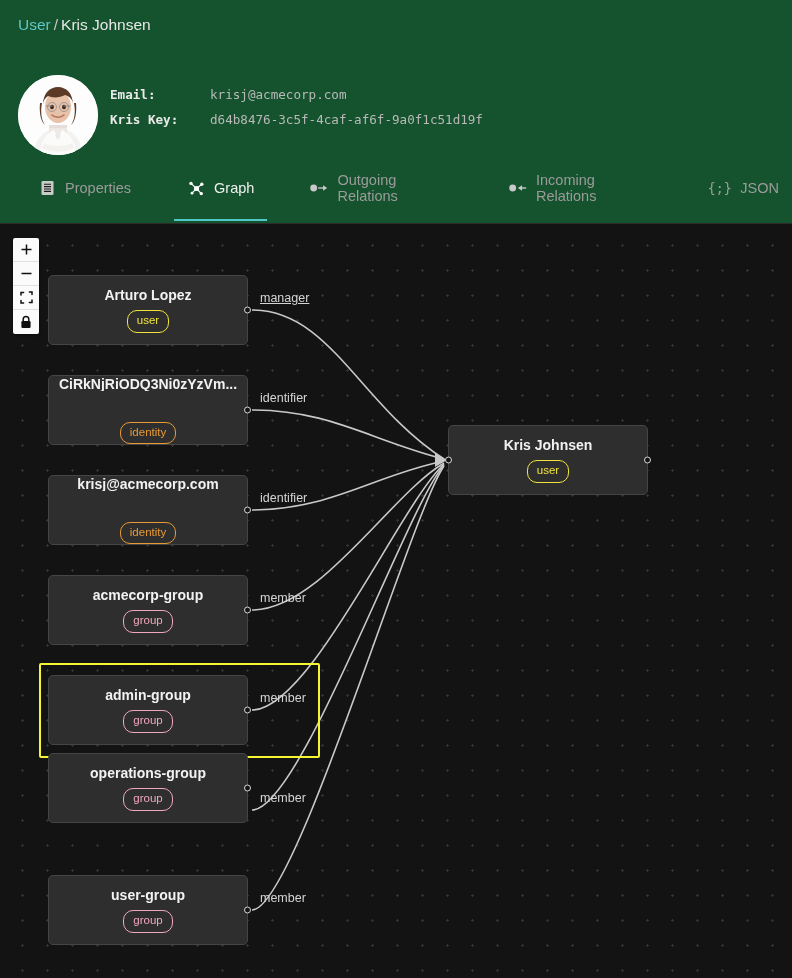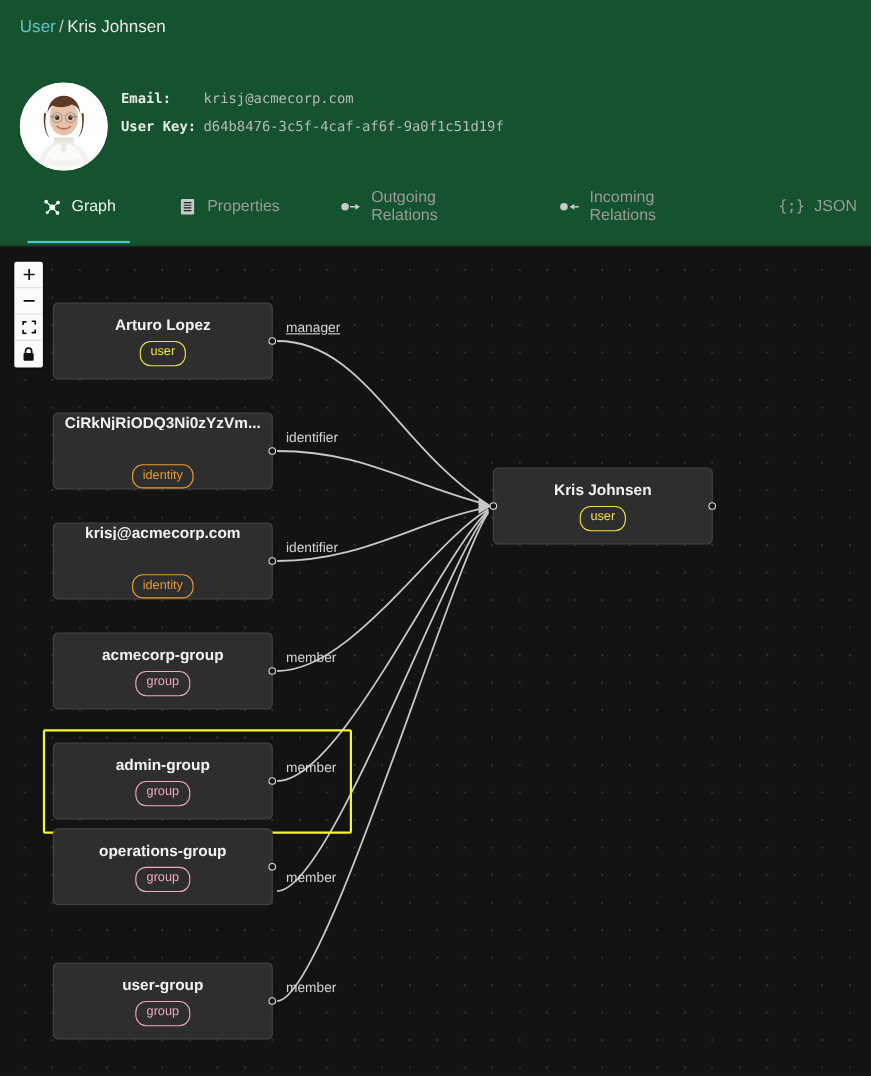--- a/index.html
+++ b/index.html
@@ -18,21 +18,21 @@
   .breadcrumb{ position:absolute; left:18px; top:16px; font-size:15.5px; color:#d6d6d6; }
   .breadcrumb .crumb-link{ color:#5fc7c7; cursor:pointer; }
   .breadcrumb .crumb-sep{ color:#c8c8c8; margin:0 3px; }
   .breadcrumb .crumb-current{ color:#e8e8e8; }
 
   .avatar{ position:absolute; left:18px; top:75px; width:80px; height:80px;
            border-radius:50%; overflow:hidden; background:#f3f3f3; }
   .avatar svg{ display:block; width:80px; height:80px; }
 
   .meta{ position:absolute; left:110px; top:77px; font-family:"DejaVu Sans Mono", monospace; }
-  .meta-row{ display:flex; align-items:center; height:25px; }
+  .meta-row{ display:flex; align-items:flex-end; height:25px;gap:25px; }
   .meta-label{ color:#e9e9e9; font-size:12.6px; font-weight:bold; width:75px; flex:0 0 75px; }
   .meta-value{ color:#b9b9b9; font-size:12.6px; }
 
   
   .tabs{ position:absolute; left:0; top:168px; width:792px; height:56px; display:flex; align-items:flex-start; }
   .tab{ display:flex; align-items:center; gap:9px; height:40px; padding:0 13px;
         font-size:14.5px; color:#9b9b9b; cursor:pointer; position:relative; }
   .tab:first-child{ margin-left:25px; }
   .tab + .tab{ margin-left:30px; }
   .tab.active{ color:#f0f0f0; }
@@ -115,49 +115,49 @@
         <path d="M26 68c6 4 22 4 28 0l2 5c-8 5-24 5-32 0z" fill="#f4f2ef"></path>
       </svg>
     </div>
 
     <div class="meta">
       <div class="meta-row">
         <span class="meta-label">Email:</span>
         <span class="meta-value">krisj@acmecorp.com</span>
       </div>
       <div class="meta-row">
-        <span class="meta-label">User Key:</span>
+        <span class="meta-label">Kris Key:</span>
         <span class="meta-value">d64b8476-3c5f-4caf-af6f-9a0f1c51d19f</span>
       </div>
     </div>
 
     <div class="tabs">
+
+      <div class="tab">
+        <span class="tico">
+          <svg width="15" height="16" viewBox="0 0 15 16">
+              <rect x="1.5" y="1" width="12" height="14" rx="1.2" fill="currentColor"></rect>
+              <path d="M4 4.2h7M4 6.6h7M4 9h7M4 11.4h7" stroke="#1a1a1a" stroke-width="1.1"></path>
+            </svg>
+        </span>
+        <span>Properties</span>
+      </div>
 
       <div class="tab active">
         <span class="tico">
           <svg width="17" height="17" viewBox="0 0 17 17">
               <circle cx="8.5" cy="8.5" r="2.6" fill="currentColor"></circle>
               <circle cx="3" cy="3.4" r="1.7" fill="currentColor"></circle>
               <circle cx="13.8" cy="4.2" r="1.7" fill="currentColor"></circle>
               <circle cx="13.3" cy="13.6" r="1.7" fill="currentColor"></circle>
               <circle cx="4" cy="13.2" r="1.4" fill="currentColor"></circle>
               <path d="M8.5 8.5L3 3.4M8.5 8.5l5.3-4.3M8.5 8.5l4.8 5.1M8.5 8.5L4 13.2" stroke="currentColor" stroke-width="1.1"></path>
             </svg>
         </span>
         <span>Graph</span>
-      </div>
-
-      <div class="tab">
-        <span class="tico">
-          <svg width="15" height="16" viewBox="0 0 15 16">
-              <rect x="1.5" y="1" width="12" height="14" rx="1.2" fill="currentColor"></rect>
-              <path d="M4 4.2h7M4 6.6h7M4 9h7M4 11.4h7" stroke="#1a1a1a" stroke-width="1.1"></path>
-            </svg>
-        </span>
-        <span>Properties</span>
       </div>
 
       <div class="tab">
         <span class="tico">
           <svg width="22" height="12" viewBox="0 0 22 12">
               <circle cx="4.5" cy="6" r="4.2" fill="currentColor"></circle>
               <path d="M10 6h9" stroke="currentColor" stroke-width="1.7"></path>
               <path d="M21 6l-5-3.4v6.8z" fill="currentColor"></path>
             </svg>
         </span>

